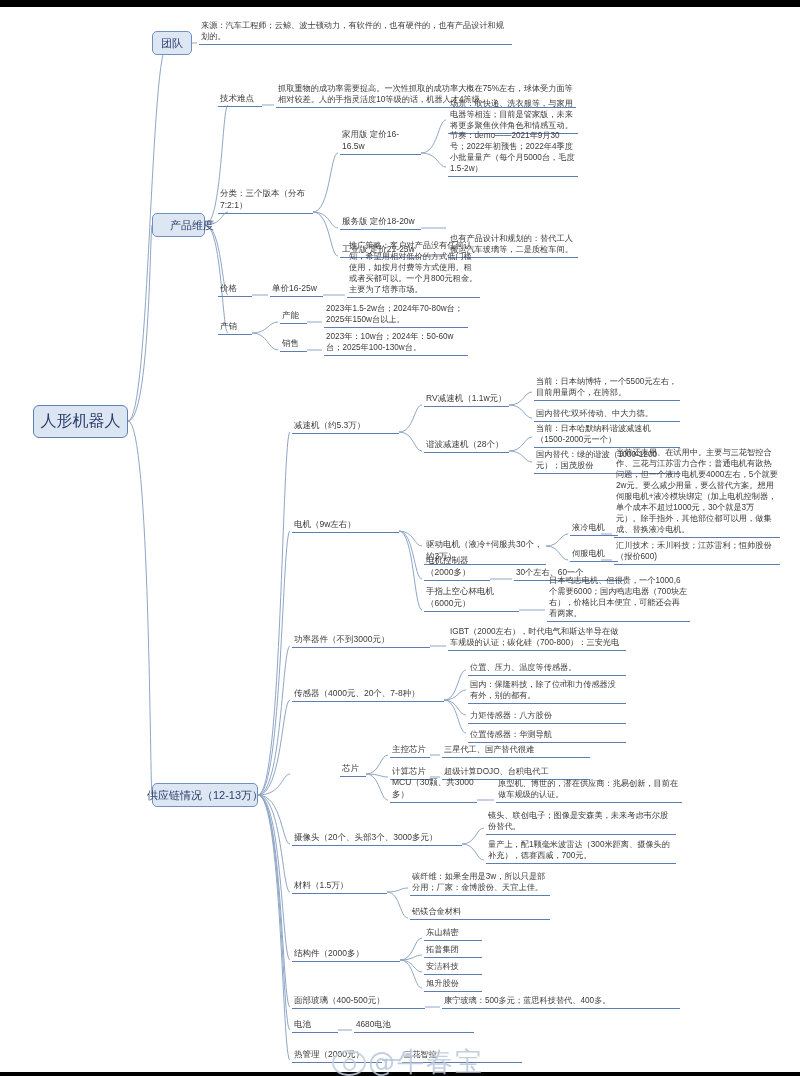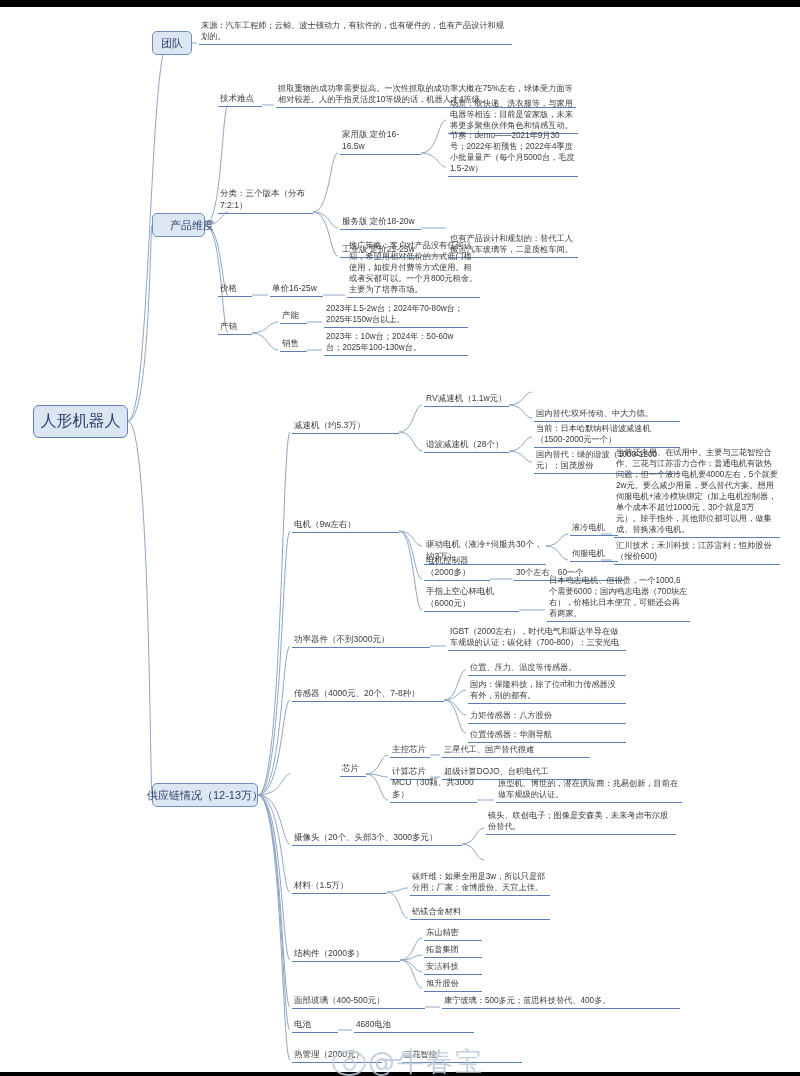--- a/index.html
+++ b/index.html
@@ -251,20 +251,23 @@
   <div class="tnode leaf" style="left:324px;top:334px;width:144px;height:22px;">
     <span>2023年：10w台；2024年：50-60w台；2025年100-130w台。</span>
   </div>
 
   <div class="tnode lvl2" style="left:292px;top:416px;width:107px;height:18px;">
     <span>减速机（约5.3万）</span>
   </div>
   <div class="tnode lvl3" style="left:424px;top:389px;width:85px;height:18px;">
     <span>RV减速机（1.1w元）</span>
   </div>
+  <div class="tnode leaf" style="left:534px;top:377px;width:146px;height:24px;">
+    <span>当前：日本纳博特，一个5500元左右，目前用量两个，在胯部。</span>
+  </div>
   <div class="tnode leaf" style="left:534px;top:404px;width:146px;height:18px;">
     <span>国内替代:双环传动、中大力德。</span>
   </div>
   <div class="tnode lvl3" style="left:424px;top:435px;width:85px;height:18px;">
     <span>谐波减速机（28个）</span>
   </div>
   <div class="tnode leaf" style="left:534px;top:424px;width:146px;height:24px;">
     <span>当前：日本哈默纳科谐波减速机（1500-2000元一个）</span>
   </div>
   <div class="tnode leaf" style="left:534px;top:450px;width:146px;height:24px;">
@@ -349,20 +352,23 @@
   <div class="tnode leaf" style="left:496px;top:779px;width:186px;height:24px;">
     <span>原型机、博世的，潜在供应商：兆易创新，目前在做车规级的认证。</span>
   </div>
 
   <div class="tnode lvl2" style="left:292px;top:828px;width:170px;height:18px;">
     <span>摄像头（20个、头部3个、3000多元）</span>
   </div>
   <div class="tnode leaf" style="left:486px;top:811px;width:190px;height:24px;">
     <span>镜头、联创电子；图像是安森美，未来考虑韦尔股份替代。</span>
   </div>
+  <div class="tnode leaf" style="left:486px;top:840px;width:190px;height:24px;">
+    <span>量产上，配1颗毫米波雷达（300米距离、摄像头的补充），德赛西威，700元。</span>
+  </div>
 
   <div class="tnode lvl2" style="left:292px;top:876px;width:95px;height:18px;">
     <span>材料（1.5万）</span>
   </div>
   <div class="tnode leaf" style="left:410px;top:872px;width:140px;height:24px;">
     <span>碳纤维：如果全用是3w，所以只是部分用；厂家：金博股份、天宜上佳。</span>
   </div>
   <div class="tnode leaf" style="left:410px;top:902px;width:140px;height:18px;">
     <span>铝镁合金材料</span>
   </div>

